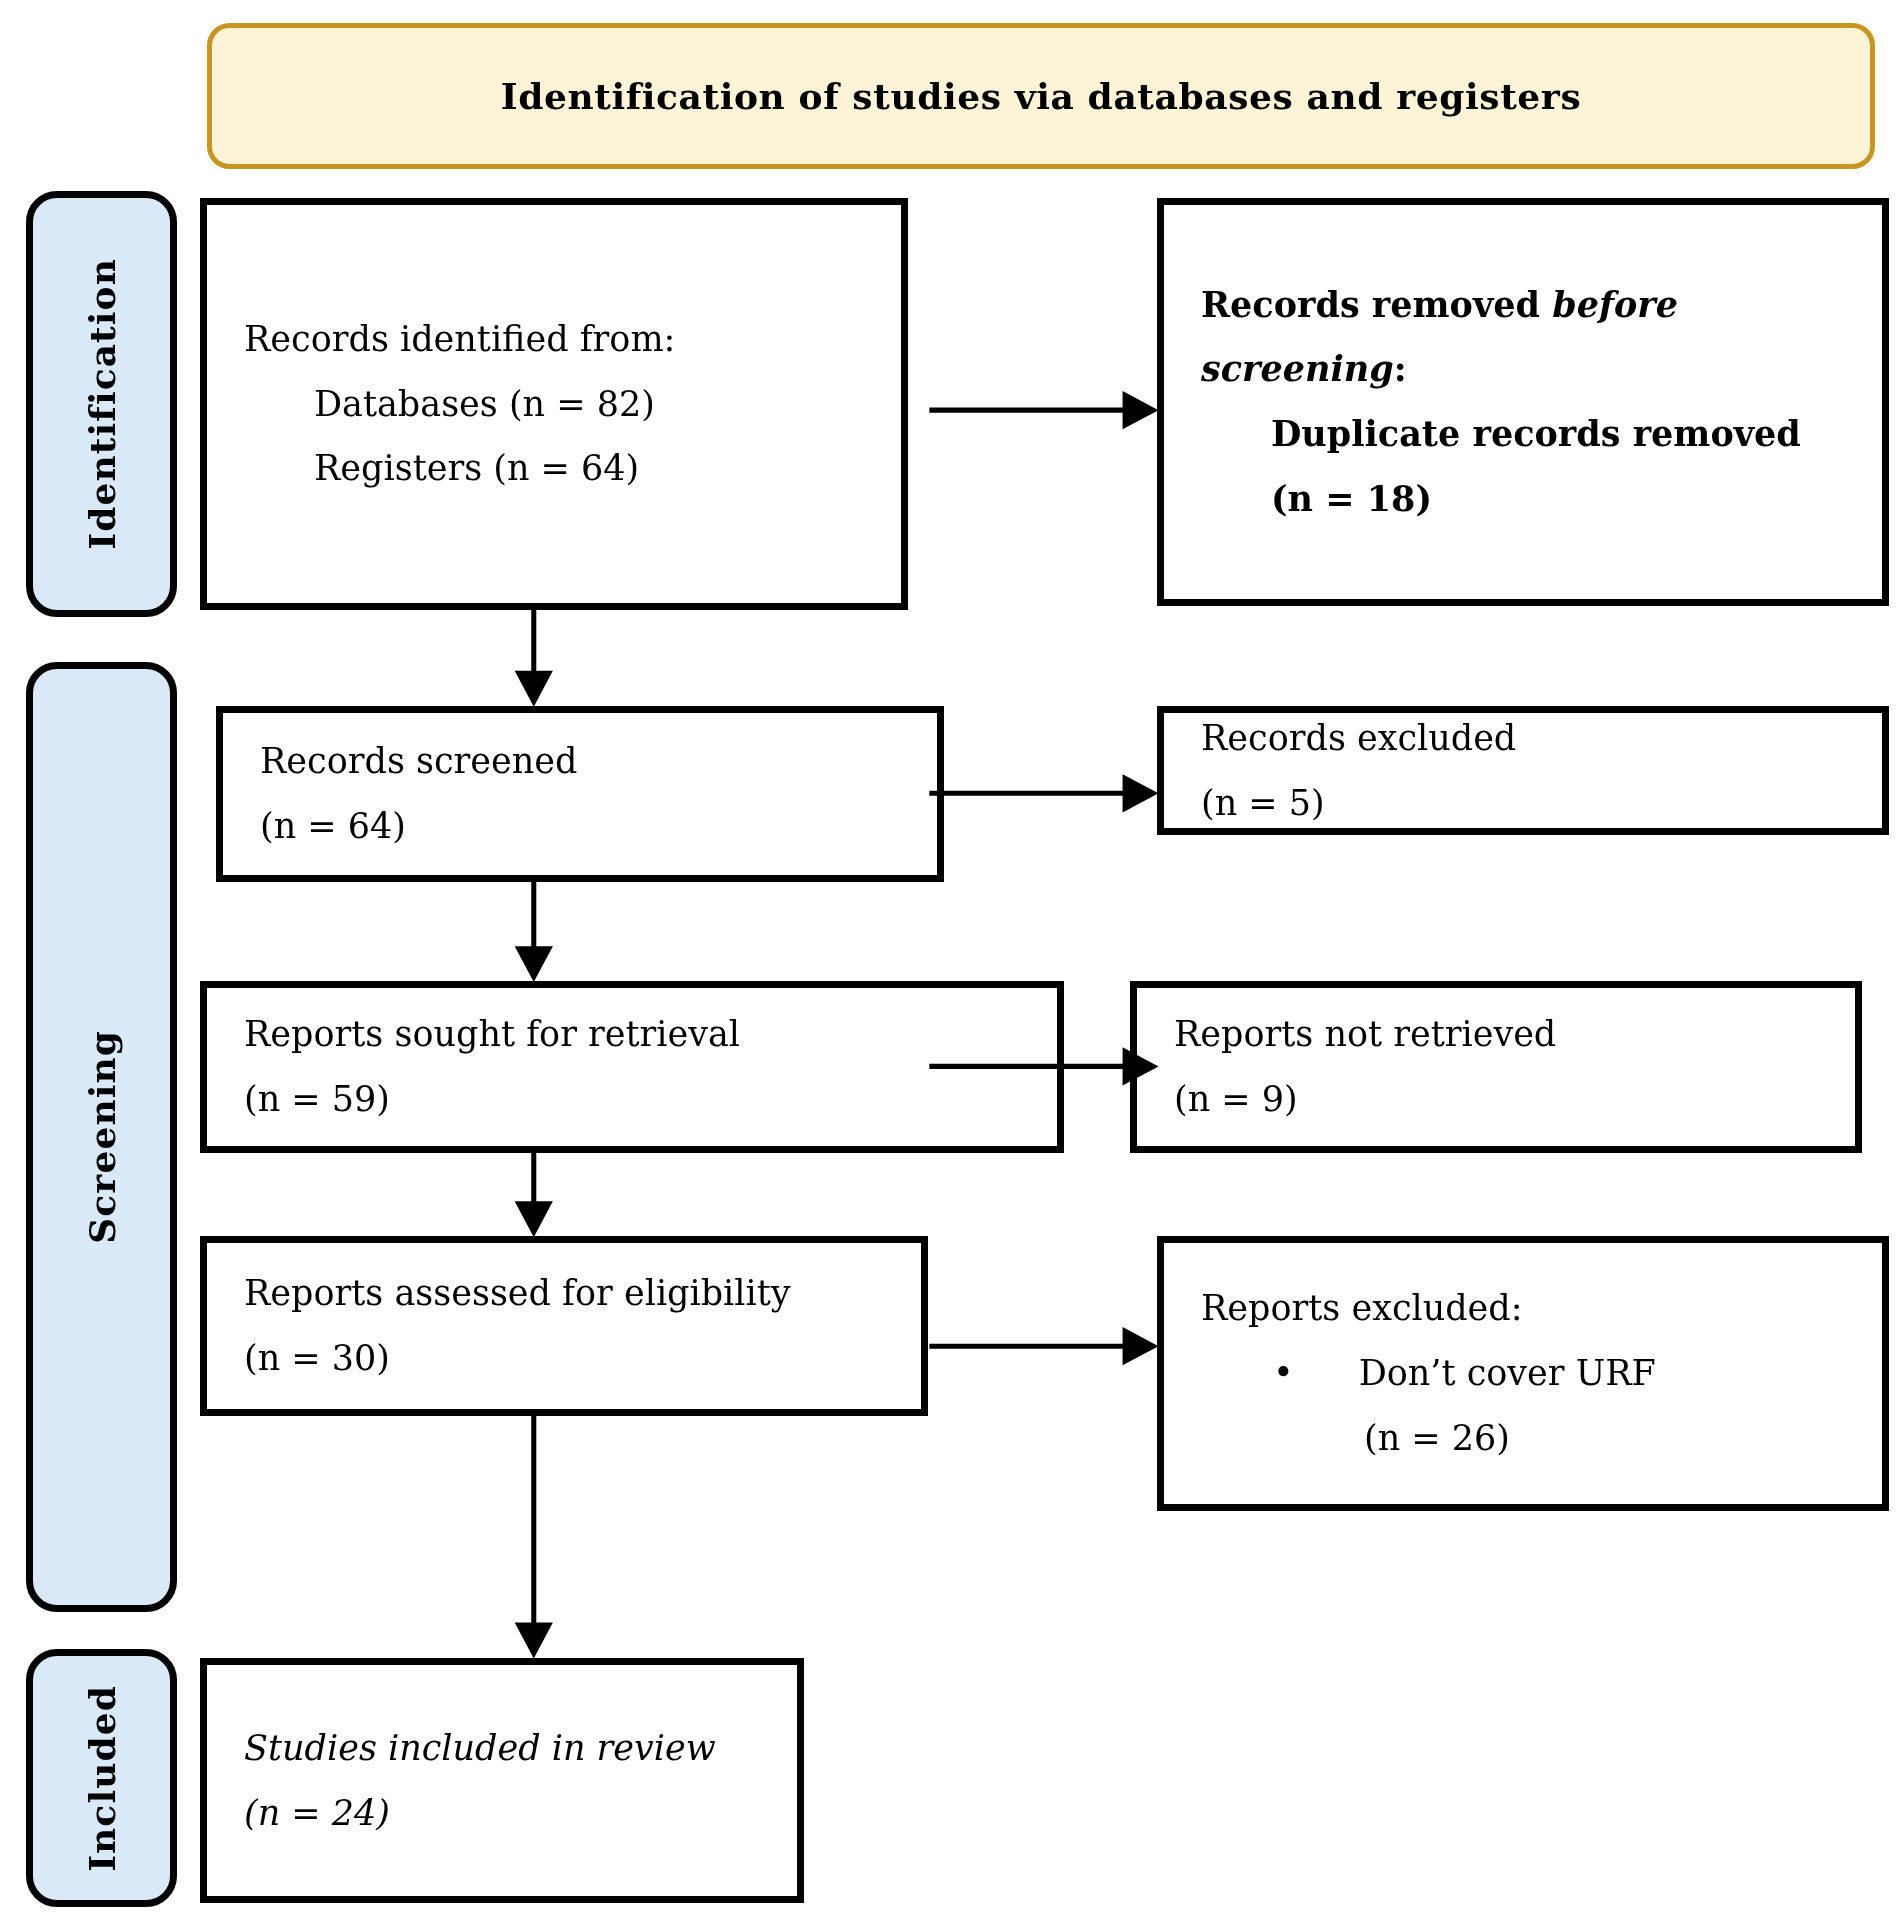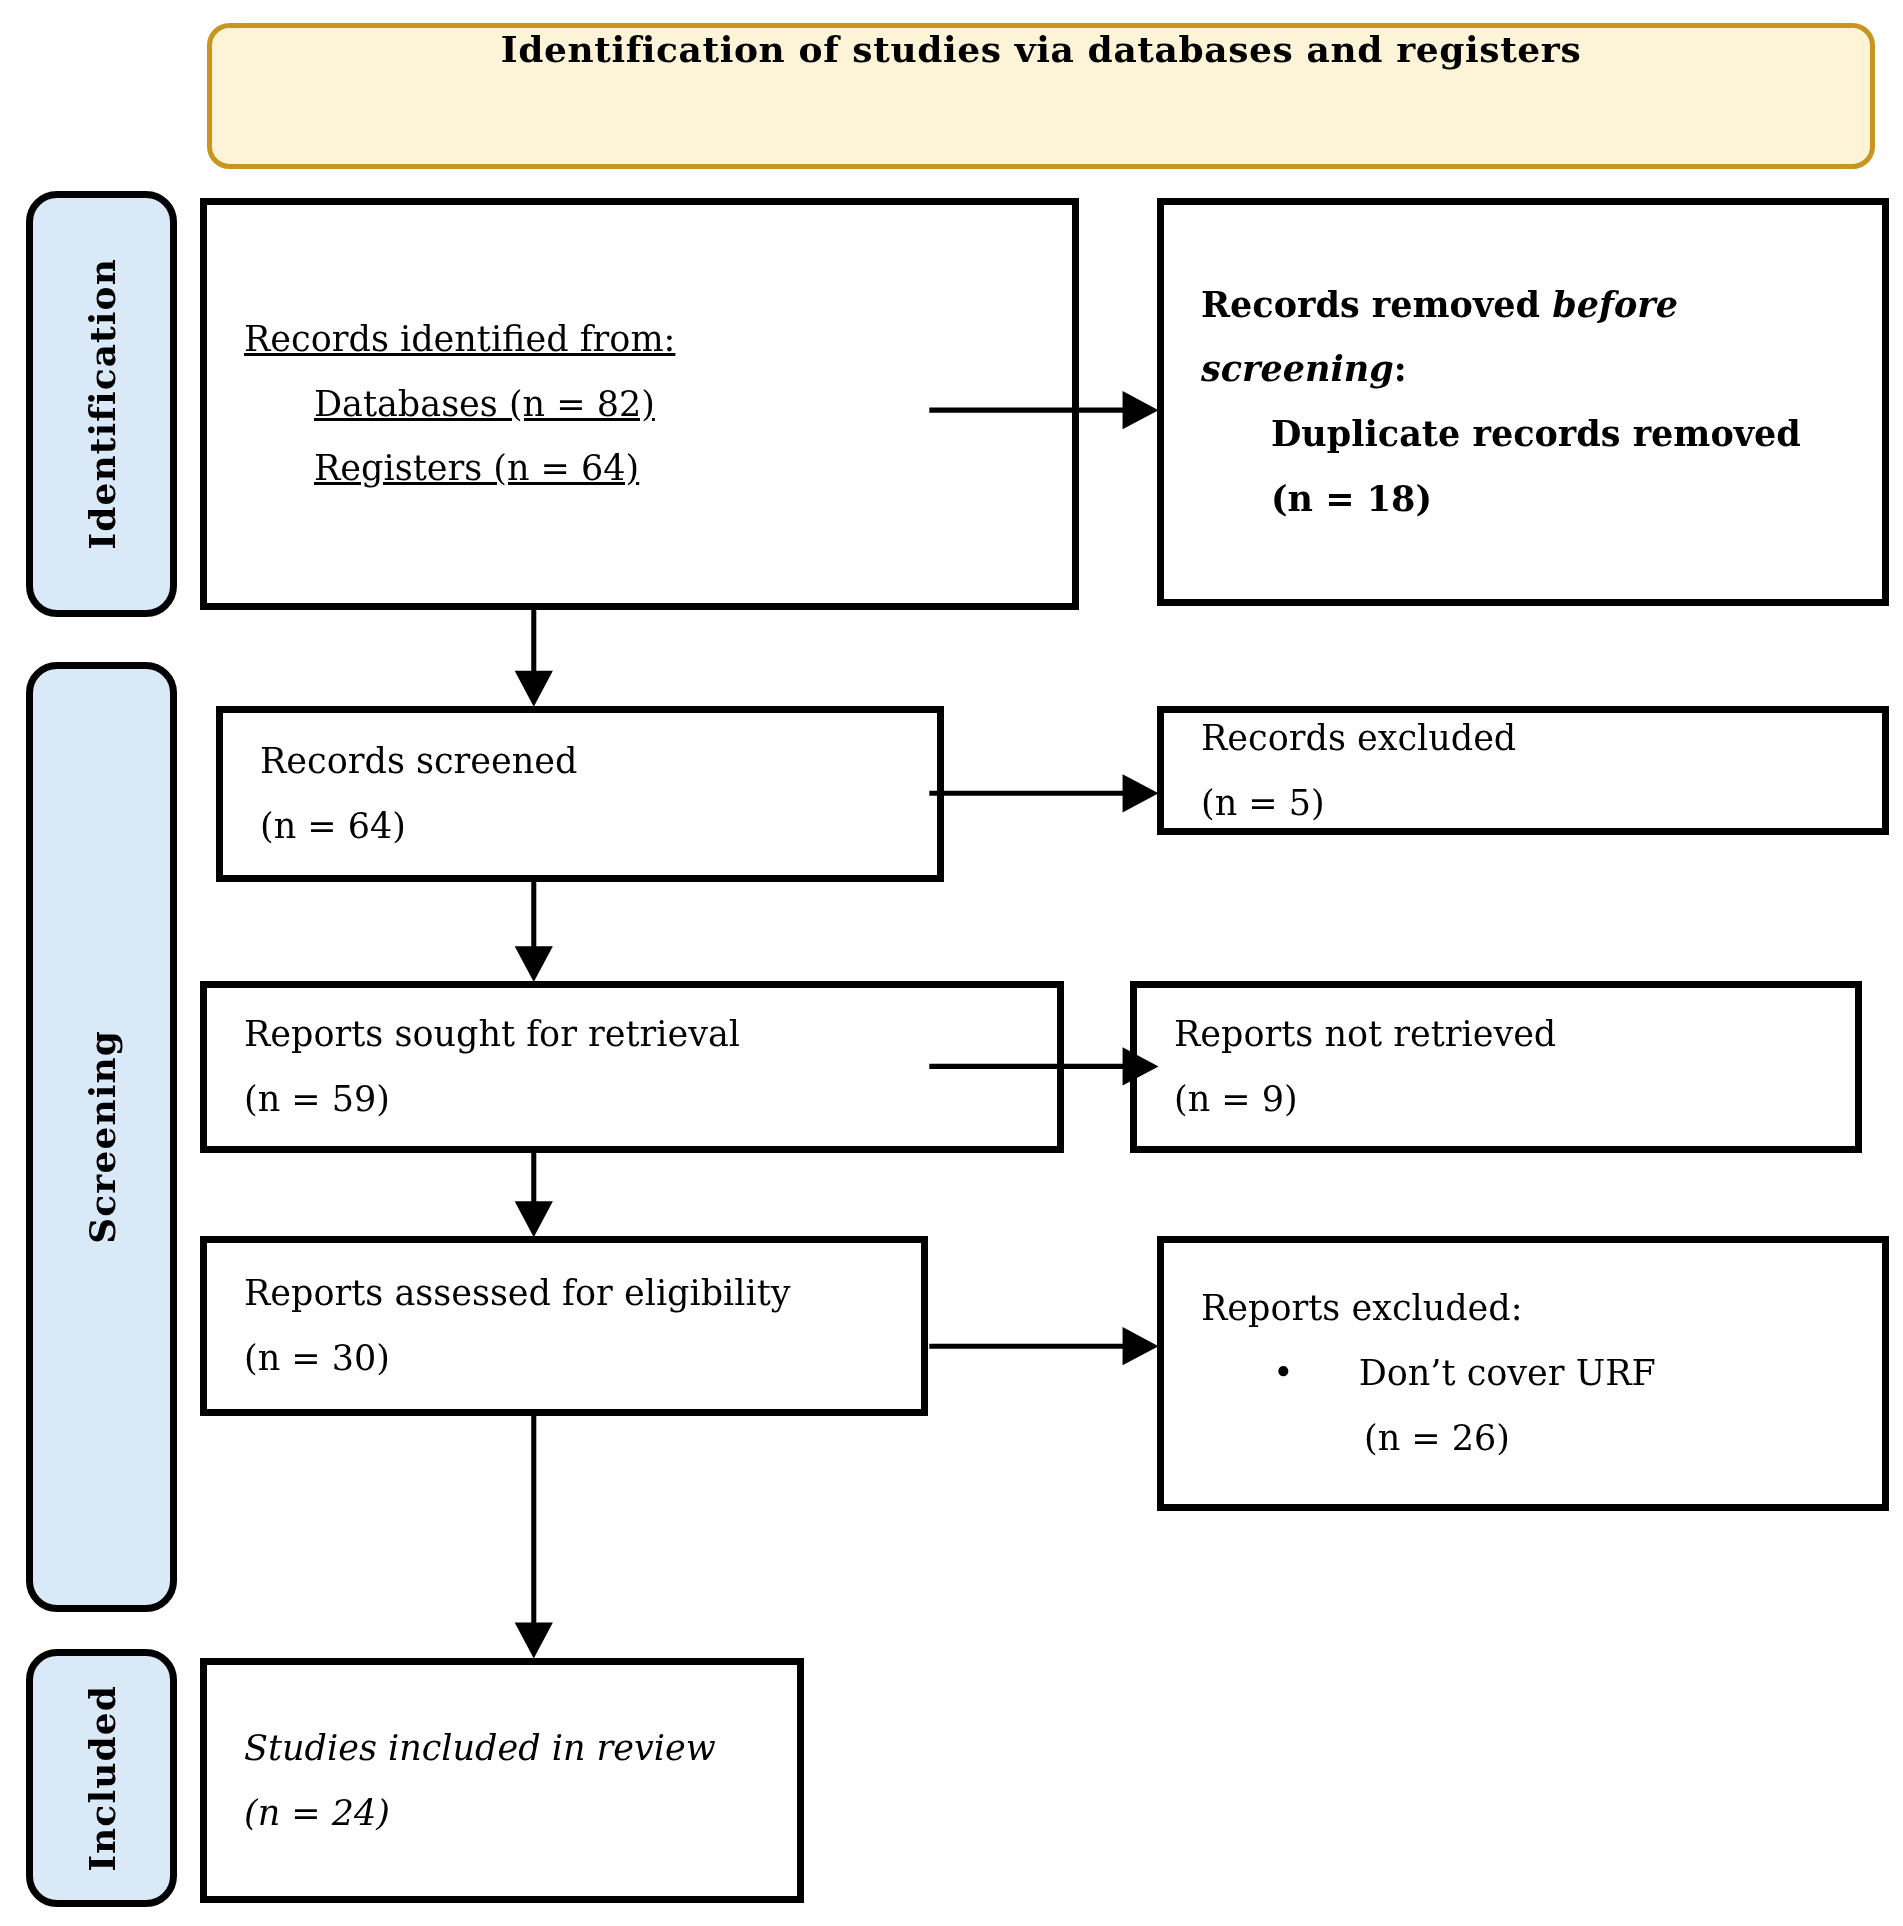--- a/index.html
+++ b/index.html
@@ -13,21 +13,21 @@
     overflow: hidden;
   }
   .banner {
     position: absolute;
     left: 207px; top: 22.5px;
     width: 1668px; height: 146px;
     background: var(--banner-fill, #FDF3D7);
     border: 5.6px solid var(--banner-border, #C8951F);
     border-radius: 22.5px;
     box-sizing: border-box;
-    display: flex; justify-content: center;
+    display: flex; align-items: center; justify-content: center;
   }
   .banner-title {
     font-weight: bold;
     font-size: 36px;
     letter-spacing: 0.6px;
   }
   .stage {
     position: absolute;
     left: 26.4px; width: 151px;
     background: var(--stage-fill, #D9E9F8);
@@ -50,21 +50,21 @@
   .fbox {
     position: absolute;
     background: #ffffff;
     border: 7.9px solid var(--box-border, #000);
     box-sizing: border-box;
     display: flex; flex-direction: column; justify-content: center;
     padding: 13.5px 22.5px 13.5px 37px;
     font-size: 35px;
     line-height: 1.85;
   }
-  #box-records-identified   { left: 200px;  top: 198px;  width: 879px; height: 412px; text-decoration: underline; }
+  #box-records-identified   { left: 200px;  top: 198px;  width: 708px; height: 412px; }
   #box-records-removed      { left: 1157px; top: 198px;  width: 732px; height: 408px; font-weight: bold; }
   #box-records-screened     { left: 216px;  top: 706px; width: 728px; height: 176px; }
   #box-records-excluded     { left: 1157px; top: 706px; width: 732px; height: 129px; }
   #box-reports-sought       { left: 200px;  top: 981px; width: 864px; height: 172px; }
   #box-reports-not-retrieved{ left: 1130px; top: 981px; width: 732px; height: 172px; }
   #box-reports-assessed     { left: 200px;  top: 1236px; width: 728px; height: 180px; }
   #box-reports-excluded     { left: 1157px; top: 1236px; width: 732px; height: 275px; }
   #box-studies-included     { left: 200px;  top: 1658px; width: 604px; height: 245px; font-style: italic; }
   .indent { padding-left: 70px; }
   .bullet-row { display: flex; align-items: flex-start; }

